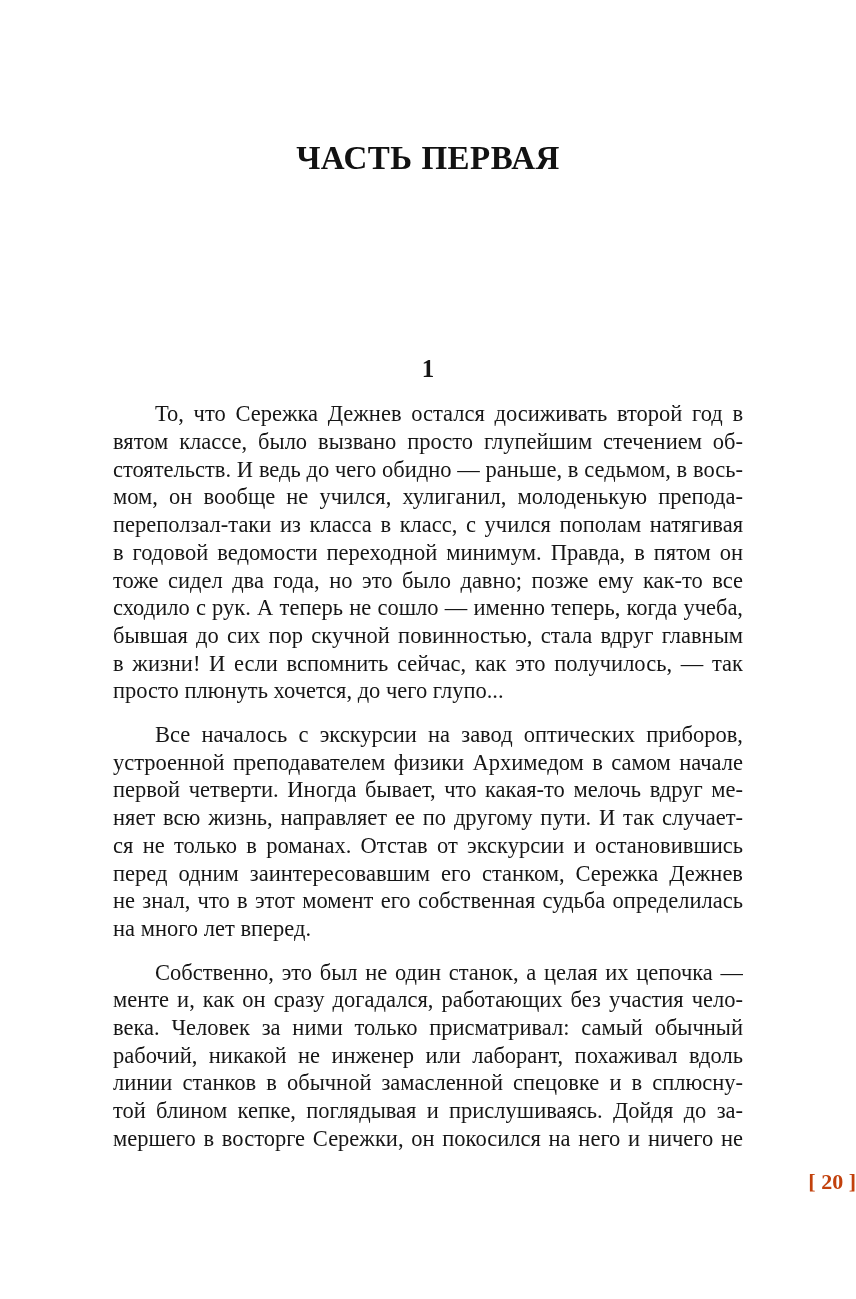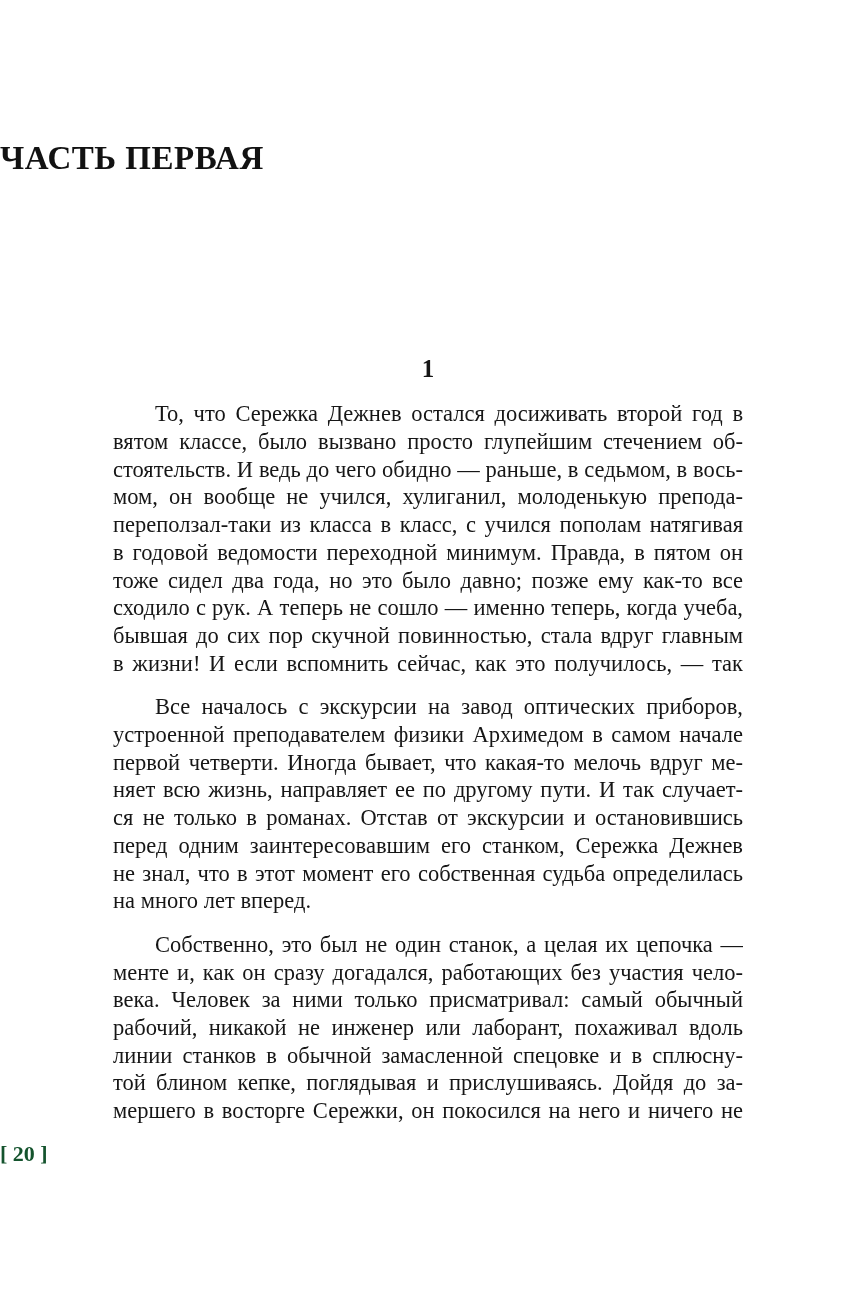--- a/index.html
+++ b/index.html
@@ -13,21 +13,21 @@
     height: 1299px;
     background: #ffffff;
     font-family: "Liberation Serif", "DejaVu Serif", serif;
     color: #161616;
     overflow: hidden;
     box-sizing: border-box;
   }
   .part-title {
     margin: 0;
     padding-top: 138px;
-    text-align: left;
+    text-align: center;
     font-size: 33px;
     font-weight: bold;
     letter-spacing: 0.5px;
     line-height: 40px;
     color: #121212;
   }
   .chapter-number {
     margin-top: 176px;
     text-align: center;
     font-size: 25px;
@@ -54,25 +54,25 @@
     white-space: normal;
   }
   .line.first {
     text-indent: 42px;
   }
   .line.end {
     text-align-last: left;
   }
   .page-footer {
     margin-top: 10px;
-    text-align: left;
+    text-align: right;
     font-size: 22px;
     font-weight: bold;
     line-height: 26px;
-    color: #14532d;
+    color: #c2410c;
   }
 </style>
 </head>
 <body>
 
 <div class="page">
 
   <h1 class="part-title">ЧАСТЬ ПЕРВАЯ</h1>
 
   <div class="chapter-number">1</div>
@@ -83,20 +83,21 @@
       <span class="line first">То, что Сережка Дежнев остался досиживать второй год в де-</span>
       <span class="line">вятом классе, было вызвано просто глупейшим стечением об-</span>
       <span class="line">стоятельств. И ведь до чего обидно — раньше, в седьмом, в вось-</span>
       <span class="line">мом, он вообще не учился, хулиганил, молоденькую препода-</span>
       <span class="line">переползал-таки из класса в класс, с учился пополам натягивая</span>
       <span class="line">в годовой ведомости переходной минимум. Правда, в пятом он</span>
       <span class="line">тоже сидел два года, но это было давно; позже ему как-то все</span>
       <span class="line">сходило с рук. А теперь не сошло — именно теперь, когда учеба,</span>
       <span class="line">бывшая до сих пор скучной повинностью, стала вдруг главным</span>
       <span class="line">в жизни! И если вспомнить сейчас, как это получилось, — так</span>
+      <span class="line end">просто плюнуть хочется, до чего глупо...</span>
     </p>
 
     <p class="para">
       <span class="line first">Все началось с экскурсии на завод оптических приборов,</span>
       <span class="line">устроенной преподавателем физики Архимедом в самом начале</span>
       <span class="line">первой четверти. Иногда бывает, что какая-то мелочь вдруг ме-</span>
       <span class="line">няет всю жизнь, направляет ее по другому пути. И так случает-</span>
       <span class="line">ся не только в романах. Отстав от экскурсии и остановившись</span>
       <span class="line">перед одним заинтересовавшим его станком, Сережка Дежнев</span>
       <span class="line">не знал, что в этот момент его собственная судьба определилась</span>

